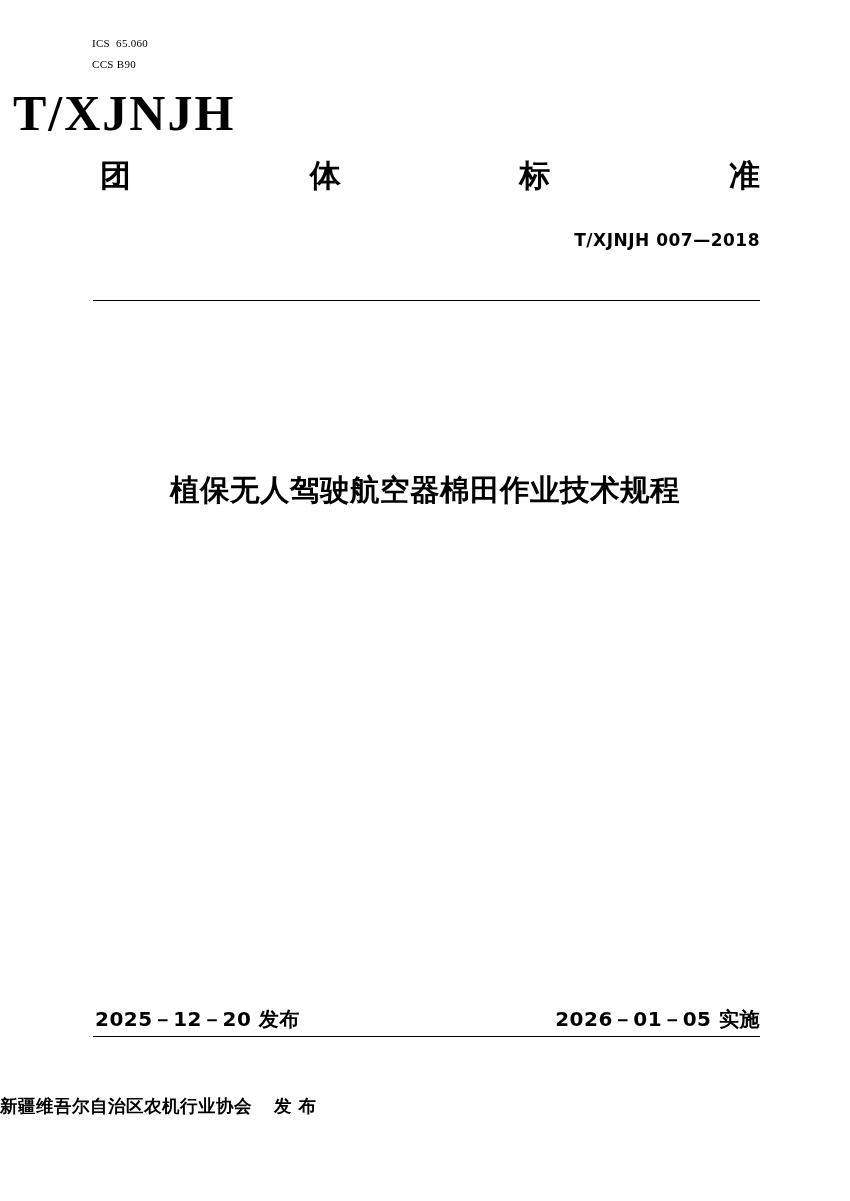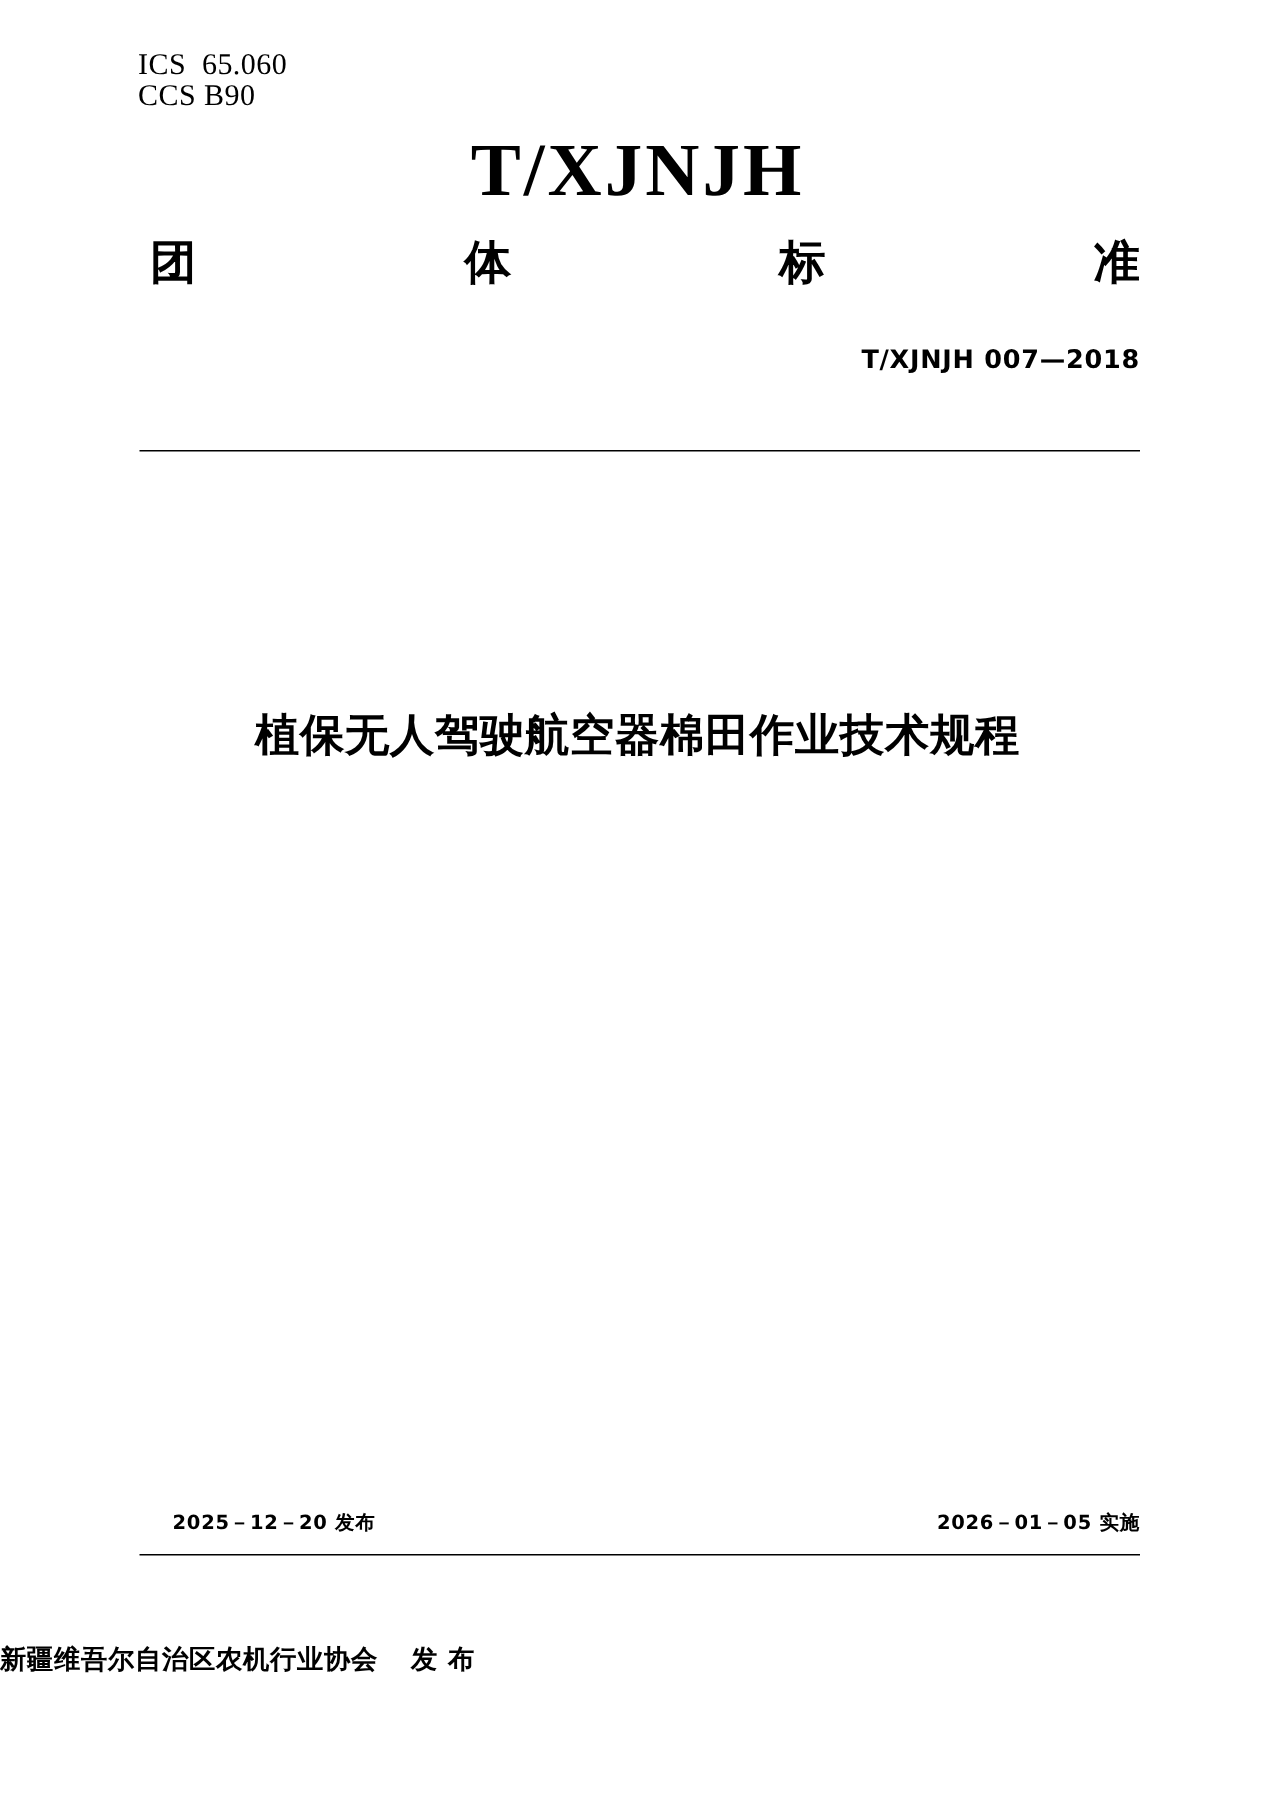--- a/index.html
+++ b/index.html
@@ -21,40 +21,41 @@
     height: 1201px;
     box-sizing: border-box;
   }
 
   
   .codes {
     position: absolute;
     left: 92px;
     top: 33px;
     font-family: "Liberation Serif", serif;
-    font-size: 20px;
+    font-size: 11px;
     line-height: 21px;
     letter-spacing: 0.3px;
   }
   .codes div {
     white-space: pre;
   }
 
   
   .designator {
     position: absolute;
     left: 0;
     right: 0;
     top: 88px;
-    text-align: center;
+    text-align: left;
     font-family: "Liberation Serif", serif;
     font-weight: bold;
     font-size: 50px;
     letter-spacing: 2px;
     line-height: 1;
+    padding-left: 13px;
   }
 
   
   .tuanti {
     position: absolute;
     left: 100px;
     right: 90px;
     top: 158px;
     display: flex;
     justify-content: space-between;
@@ -120,23 +121,22 @@
   
   .date-row {
     position: absolute;
     left: 95px;
     right: 90px;
     top: 1006px;
     display: flex;
     justify-content: space-between;
     font-family: "DejaVu Sans", sans-serif;
     font-weight: bold;
-    font-size: 13px;
+    font-size: 20px;
     letter-spacing: 0.5px;
-    margin-left: 20px;
   }
 
   
   .publisher {
     position: absolute;
     left: 0;
     right: 0;
     top: 1094px;
     font-family: "DejaVu Sans", sans-serif;
     font-weight: bold;

